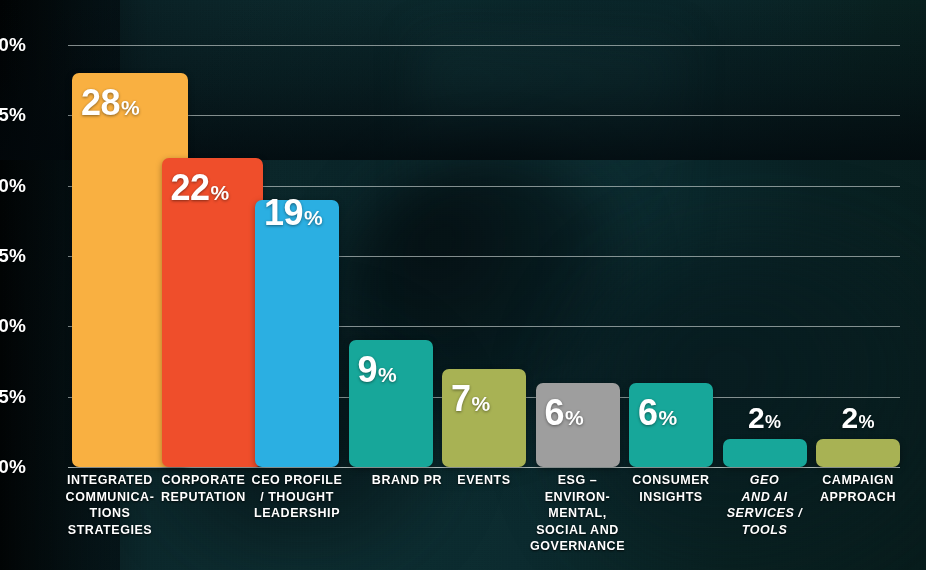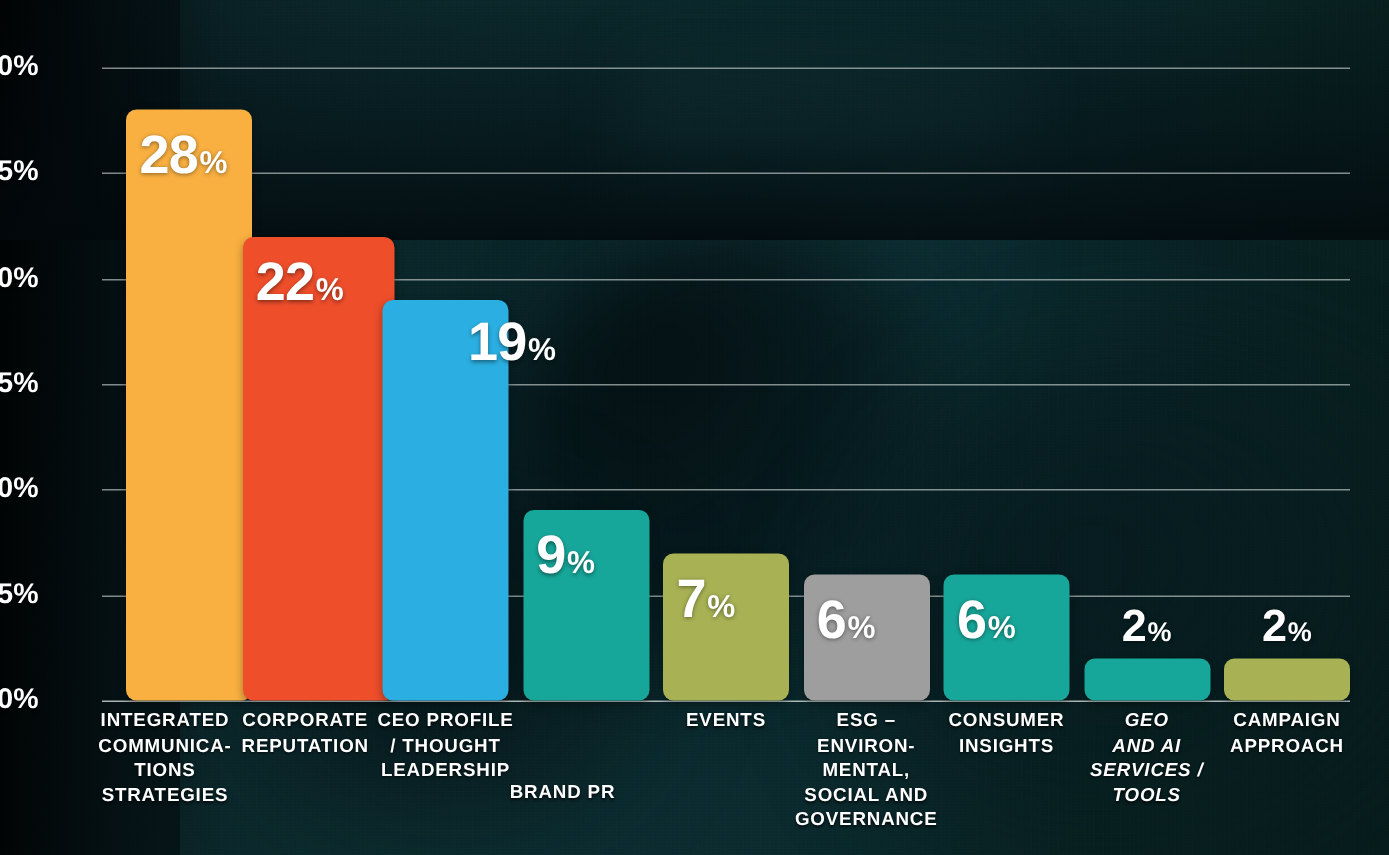--- a/index.html
+++ b/index.html
@@ -220,31 +220,31 @@
       <div class="ytick" style="top: 0px;">30%</div>
       <div class="ytick" style="top: 70.3333px;">25%</div>
       <div class="ytick" style="top: 140.667px;">20%</div>
       <div class="ytick" style="top: 211px;">15%</div>
       <div class="ytick" style="top: 281.333px;">10%</div>
       <div class="ytick" style="top: 351.667px;">5%</div>
       <div class="ytick" style="top: 422px;">0%</div>
     </div>
 
   <div class="bars" id="bars">
-      <div class="bar-slot" style="left: 16px; width: 84px;">
+      <div class="bar-slot" style="left: 4px; width: 84px; padding-left: 32px;">
         <div class="bar" style="height: 393.867px; background: rgb(249, 176, 65);"></div>
         <div class="bar-label inside" style="top: 40.1333px;"><span class="num">28</span><span class="pct">%</span></div>
       </div>
       <div class="bar-slot" style="left: 93.5px; width: 101px;">
         <div class="bar" style="height: 309.467px; background: rgb(239, 78, 43);"></div>
         <div class="bar-label inside" style="top: 124.533px;"><span class="num">22</span><span class="pct">%</span></div>
       </div>
       <div class="bar-slot" style="left: 187px; width: 84px;">
         <div class="bar" style="height: 267.267px; background: rgb(43, 175, 226);"></div>
-        <div class="bar-label inside" style="top: 165px; margin-left: 48px;"><span class="num">19</span><span class="pct">%</span></div>
+        <div class="bar-label inside" style="top: 150px;"><span class="num">19</span><span class="pct">%</span></div>
       </div>
       <div class="bar-slot" style="left: 280.5px; width: 84px;">
         <div class="bar" style="height: 126.6px; background: rgb(23, 167, 154);"></div>
         <div class="bar-label inside" style="top: 307.4px;"><span class="num">9</span><span class="pct">%</span></div>
       </div>
       <div class="bar-slot" style="left: 374px; width: 84px;">
         <div class="bar" style="height: 98.4667px; background: rgb(168, 178, 84);"></div>
         <div class="bar-label inside" style="top: 335.533px;"><span class="num">7</span><span class="pct">%</span></div>
       </div>
       <div class="bar-slot" style="left: 467.5px; width: 84px;">
@@ -274,21 +274,21 @@
         <div>INTEGRATED</div>
         <div>COMMUNICA-</div>
         <div>TIONS</div>
         <div>STRATEGIES</div>
       </div>
       <div class="cat" style="left: 180px; width: 98px;">
         <div>CEO PROFILE</div>
         <div>/ THOUGHT</div>
         <div>LEADERSHIP</div>
       </div>
-      <div class="cat" style="left: 258px; width: 98px; margin-top: 48px;">
+      <div class="cat" style="left: 290px; width: 98px;">
         <div>BRAND PR</div>
       </div>
       <div class="cat" style="left: 367px; width: 98px;">
         <div>EVENTS</div>
       </div>
       <div class="cat" style="left: 460.5px; width: 98px;">
         <div>ESG –</div>
         <div>ENVIRON-</div>
         <div>MENTAL,</div>
         <div>SOCIAL AND</div>

